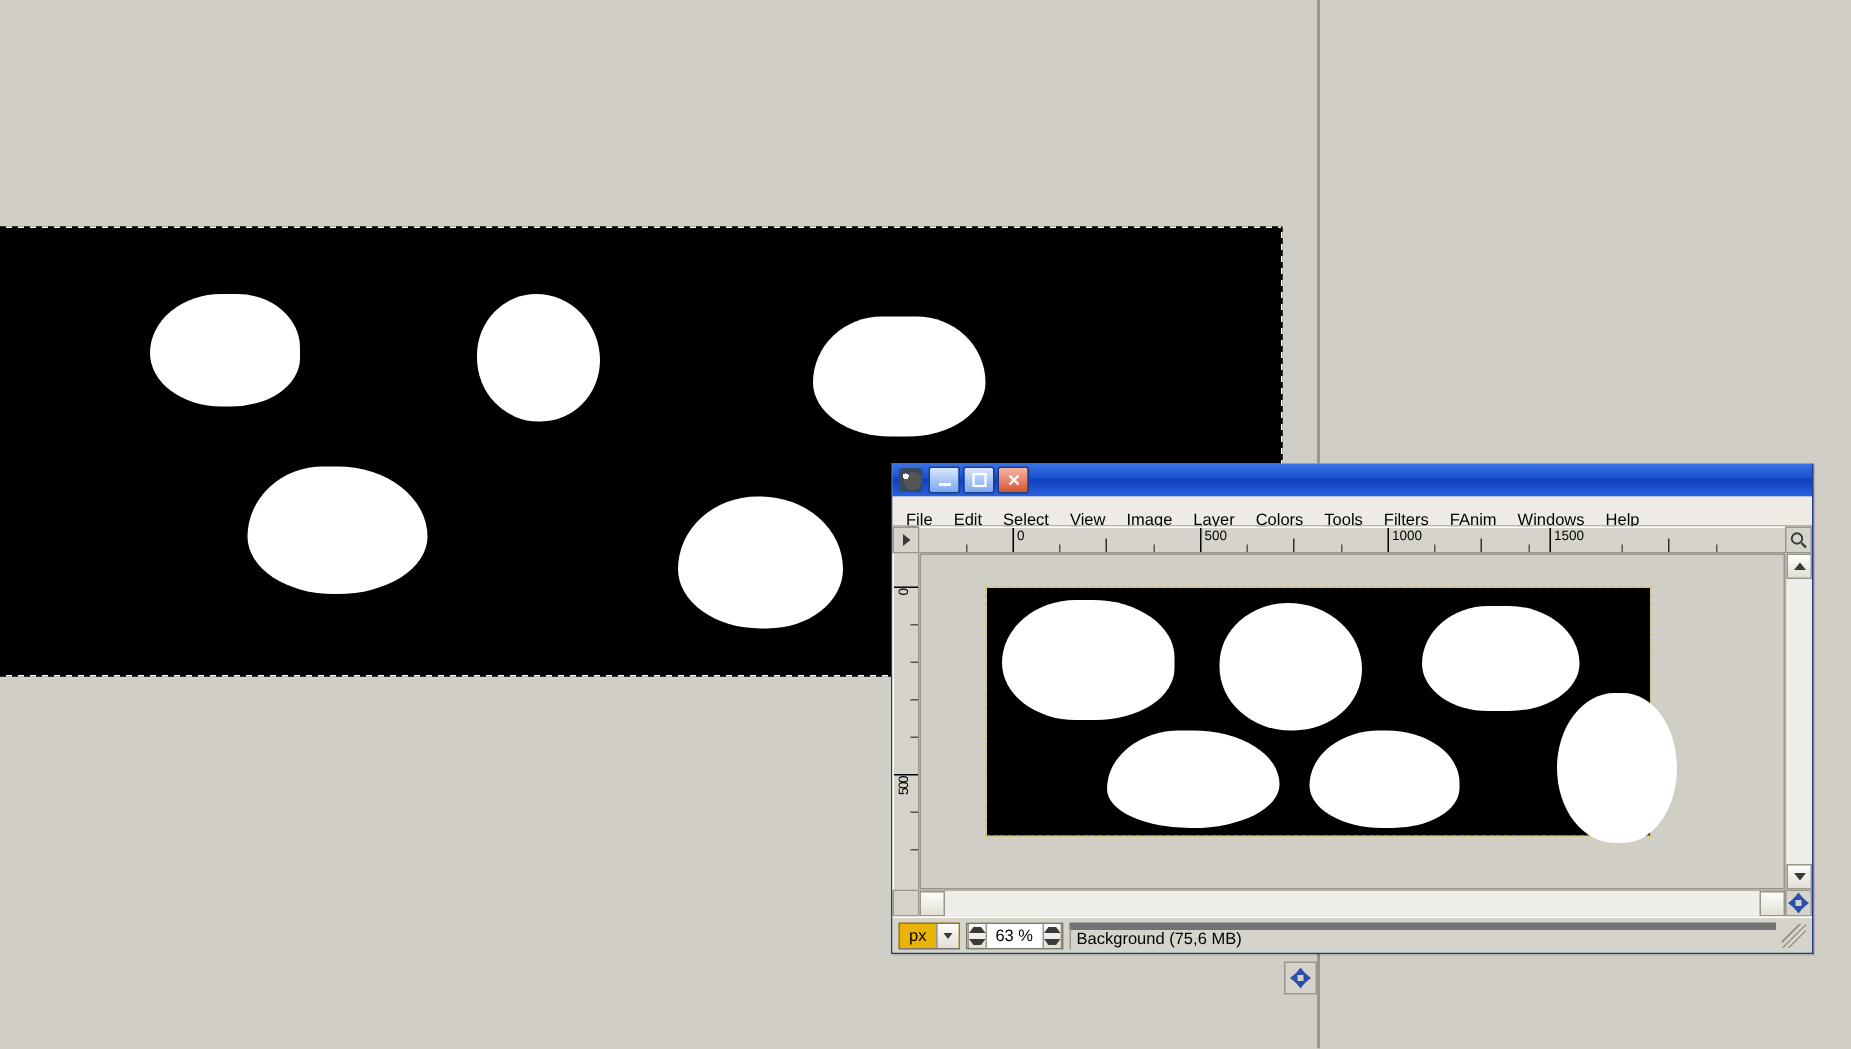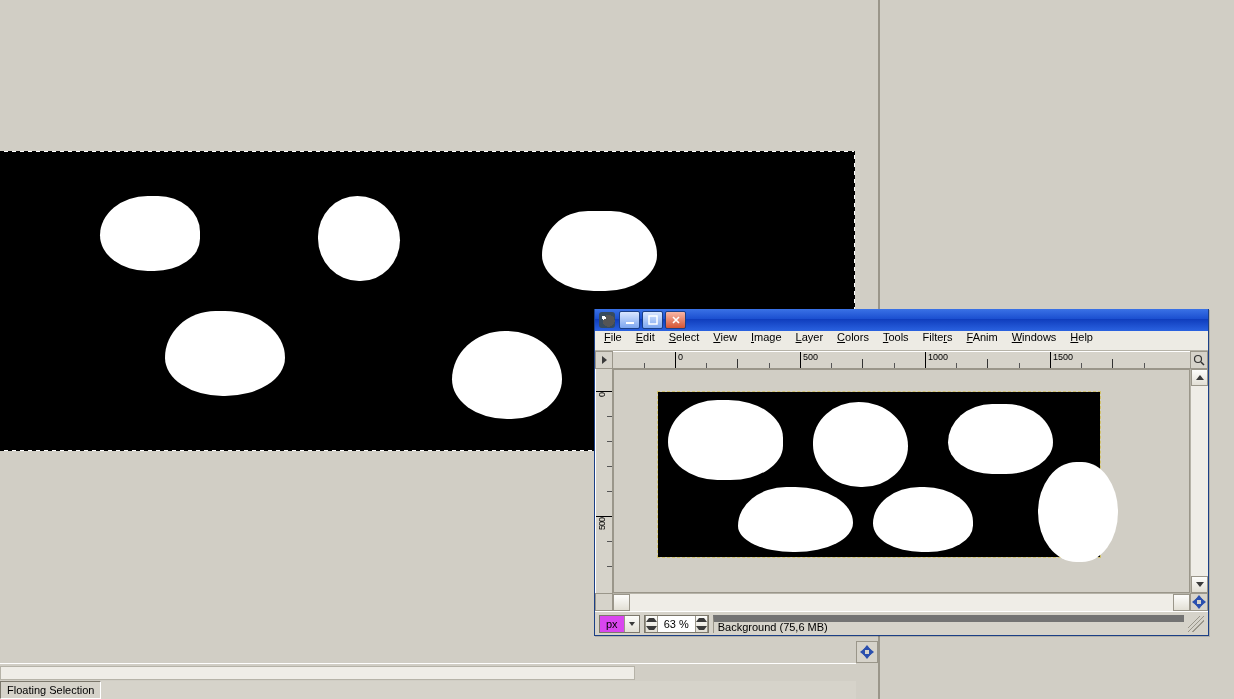--- a/index.html
+++ b/index.html
@@ -125,22 +125,23 @@
   .winbtn svg{ width:10px; height:10px; }
 
   .menubar{
     flex:0 0 20px; height:20px;
     background:#edebe4;
     border-bottom:1px solid #b6b3a8;
     display:flex; align-items:stretch;
     padding-left:2px;
   }
   .menu-item{
-    padding:0 7px; display:flex; align-items:flex-start;
+    padding:0 7px; display:flex; align-items:center;
     cursor:default;
+    margin-top:12px;
   }
   .menu-item .ul{ text-decoration:underline; }
 
   .win2-body{ flex:1 1 auto; display:flex; flex-direction:column; min-height:0;}
   .ruler-row{ flex:0 0 18px; height:18px; display:flex; }
   .ruler-corner{
     width:18px; height:18px;
     background:#d6d3ca; border:1px solid #9a968a;
     display:flex; align-items:center; justify-content:center;
     font-size:8px; cursor:pointer;
@@ -216,21 +217,21 @@
     display:flex;align-items:center;justify-content:center;cursor:pointer;
   }
 
   .statusbar2{
     flex:0 0 24px; height:24px; background:#d6d3ca;
     border-top:1px solid #fff;
     display:flex; align-items:center; padding:2px 4px; gap:4px;
   }
   .combo{
     display:flex; align-items:center; height:18px;
-    border:1px solid #7c786c; background:#d946ef;
+    border:1px solid #7c786c; background:#eab308;
   }
   .combo .val{ padding:0 6px; font-size:11px;}
   .combo .dd{
     width:15px; height:100%;
     background:linear-gradient(to bottom,#fdfdfb,#e2dfd5);
     border-left:1px solid #9a968a;
     display:flex; align-items:center; justify-content:center; cursor:pointer;
   }
   .combo .dd .a-dn{border-left:3px solid transparent;border-right:3px solid transparent;border-top:4px solid #3a3a3a;width:0;height:0;}
   .spin{
@@ -241,21 +242,21 @@
     width:13px; background:linear-gradient(to bottom,#fdfdfb,#e2dfd5);
     border-left:1px solid #9a968a; border-right:1px solid #9a968a;
     display:flex; flex-direction:column; cursor:pointer;
   }
   .spin .spin-btn div{flex:1;display:flex;align-items:center;justify-content:center;}
   .spin .spin-btn .up .t{width:0;height:0;border-left:3px solid transparent;border-right:3px solid transparent;border-bottom:4px solid #3a3a3a;}
   .spin .spin-btn .dn .t{width:0;height:0;border-left:3px solid transparent;border-right:3px solid transparent;border-top:4px solid #3a3a3a;}
   .spin .val{ padding:0 6px; display:flex; align-items:center; min-width:34px; justify-content:flex-end;}
   .status-msg{ flex:1; padding-left:4px;
     border-left:1px solid #9a968a; height:18px; display:flex; align-items:center;
-    border-top:7px solid #737373;
+    border-top:5px solid #737373;
   }
   .resize-grip{
     width:16px;height:16px; margin-left:auto;
     background:
       linear-gradient(135deg, transparent 0 8px, #9a968a 8px 9px, transparent 9px 11px, #9a968a 11px 12px, transparent 12px 14px, #9a968a 14px 15px, transparent 15px);
   }
 </style>
 </head>
 <body>
 
@@ -277,28 +278,20 @@
 
   <div class="main-scroll-v"></div>
 
   <div class="sb-nav">
     <div class="nav-arrows">
         <span class="l"></span>
         <span class="r"></span>
       </div>
   </div>
 
-  <div class="main-statusbar-wrap">
-    <div class="main-statusbar-top">
-      <div class="main-hscroll-track"></div>
-    </div>
-    <div class="main-statusbar">
-      <div class="status-field">Floating Selection</div>
-    </div>
-  </div>
 </div>
 
 <div class="win2">
 
   <div class="titlebar">
     <div class="app-icon"></div>
     <div class="winbtns">
       <div class="winbtn">
         <svg viewBox="0 0 10 10">
             <rect x="1" y="7" width="8" height="2" fill="#fff"></rect>
@@ -365,21 +358,21 @@
       <div class="ruler-h">
         <div class="major" style="left:62px">
             <span>0</span>
           </div>
         <div class="major" style="left:187px">
             <span>500</span>
           </div>
         <div class="major" style="left:312px">
             <span>1000</span>
           </div>
-        <div class="major" style="left:437px">
+        <div class="major" style="left:420px">
             <span>1500</span>
           </div>
         <div class="mid" style="left:124px"></div>
           <div class="mid" style="left:249px"></div>
           <div class="mid" style="left:374px"></div>
           <div class="mid" style="left:499px"></div>
         <div class="minor" style="left:31px"></div>
           <div class="minor" style="left:93px"></div>
           <div class="minor" style="left:156px"></div>
           <div class="minor" style="left:218px"></div>

